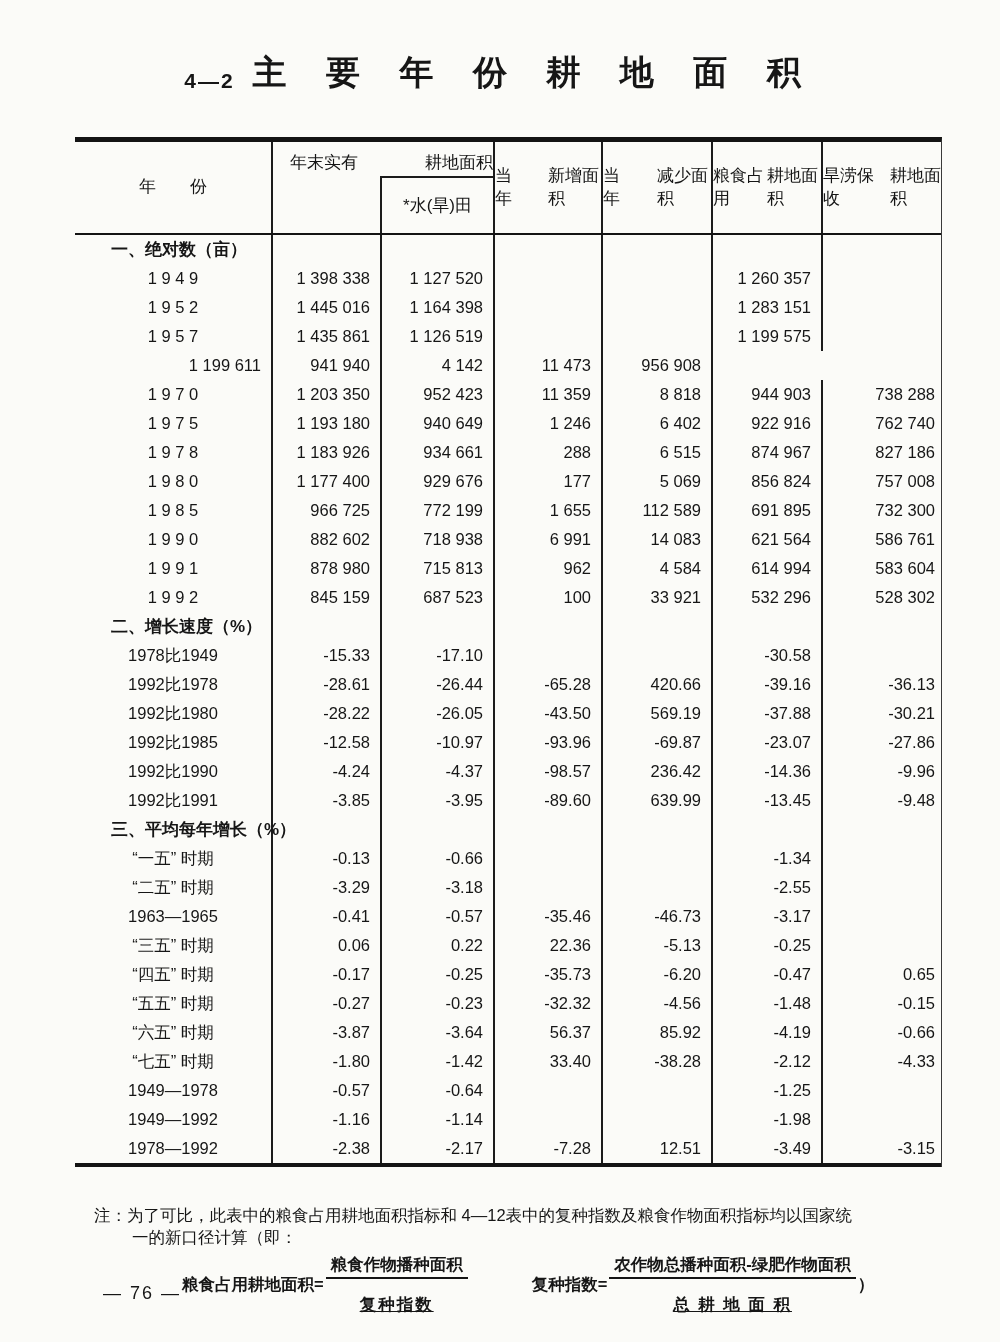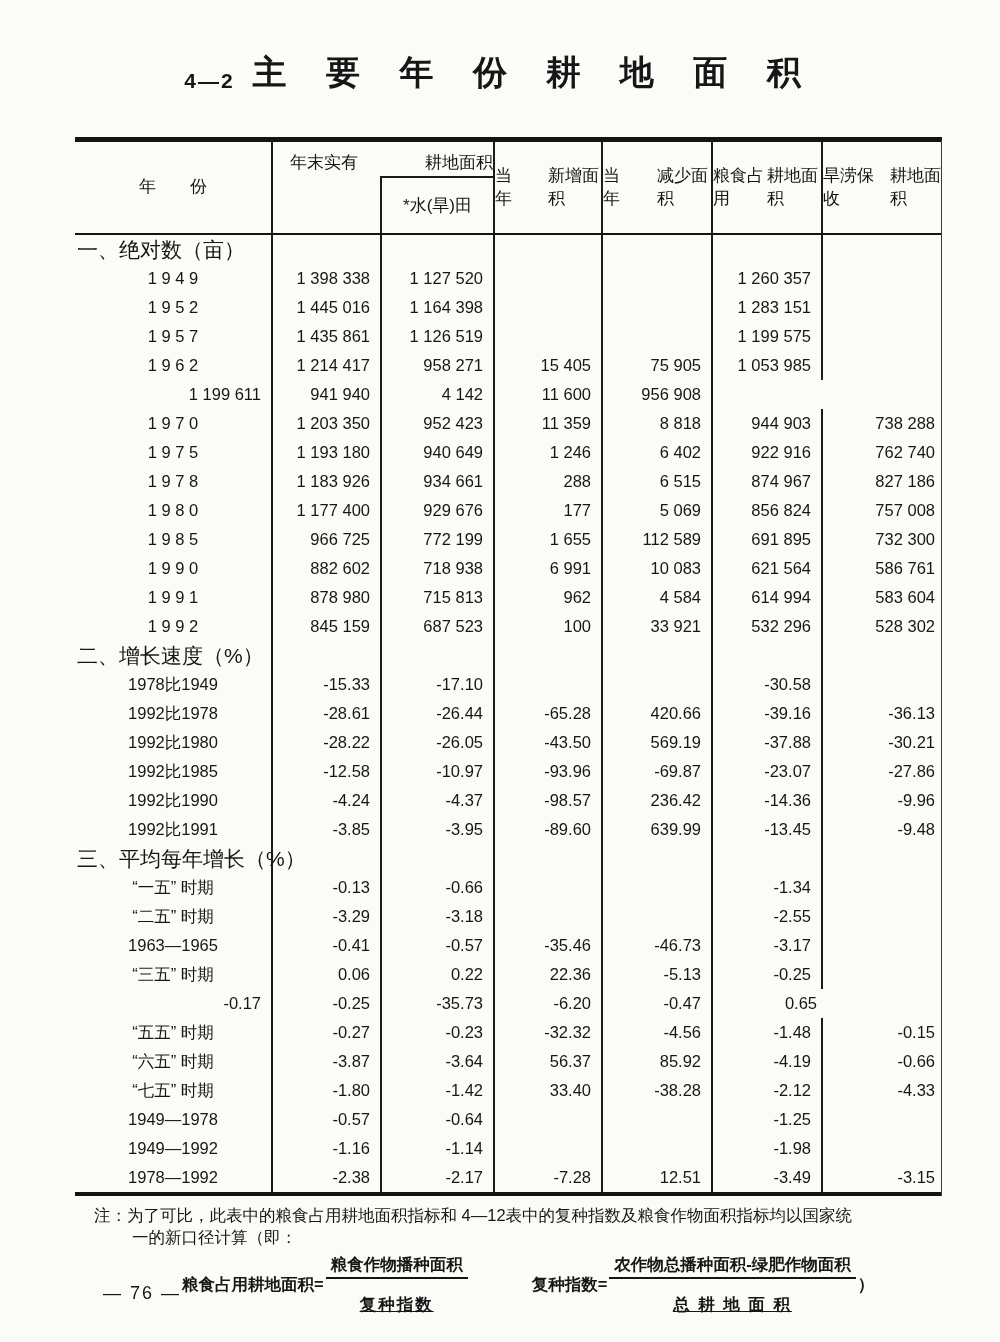--- a/index.html
+++ b/index.html
@@ -60,21 +60,21 @@
   }
   .trow>div{
     height:100%;display:flex;align-items:center;
     font-size:16.5px;
     box-sizing:border-box;
     white-space:nowrap;
   }
   .trow .c0{justify-content:center;border-right:2px solid #1b1b1b;}
   .trow .cv{justify-content:flex-end;padding-right:10px;border-right:2px solid #1b1b1b;}
   .trow .c6{justify-content:flex-end;padding-right:6px;border-right:none;}
-  .trow.section .c0{justify-content:flex-start;font-weight:normal;font-size:21px;padding-left:2px;}
+  .trow.section .c0{justify-content:flex-start;font-weight:bold;font-size:17px;padding-left:2px;margin-left:34px;}
   
   .note{
     position:absolute;left:94px;top:1204px;width:860px;
     font-size:16.5px;line-height:1.35;
   }
   .note-line2{margin-left:38px;}
   .formula-row{
     display:flex;align-items:center;
     margin-top:4px;margin-left:88px;
     font-weight:bold;font-size:16.5px;
@@ -153,33 +153,24 @@
       <div class="trow">
         <div class="c0">1 9 5 7</div>
         <div class="cv">1 435 861</div>
         <div class="cv">1 126 519</div>
         <div class="cv"></div>
         <div class="cv"></div>
         <div class="cv">1 199 575</div>
         <div class="c6"></div>
       </div>
       <div class="trow">
-        <div class="c0">1 9 6 2</div>
-        <div class="cv">1 214 417</div>
-        <div class="cv">958 271</div>
-        <div class="cv">15 405</div>
-        <div class="cv">75 905</div>
-        <div class="cv">1 053 985</div>
-        <div class="c6"></div>
-      </div>
-      <div class="trow">
         <div class="cv">1 199 611</div>
         <div class="cv">941 940</div>
         <div class="cv">4 142</div>
-        <div class="cv">11 600</div>
+        <div class="cv">11 473</div>
         <div class="cv">956 908</div>
         <div class="c6"></div>
       </div>
       <div class="trow">
         <div class="c0">1 9 7 0</div>
         <div class="cv">1 203 350</div>
         <div class="cv">952 423</div>
         <div class="cv">11 359</div>
         <div class="cv">8 818</div>
         <div class="cv">944 903</div>
@@ -219,21 +210,21 @@
         <div class="cv">1 655</div>
         <div class="cv">112 589</div>
         <div class="cv">691 895</div>
         <div class="c6">732 300</div>
       </div>
       <div class="trow">
         <div class="c0">1 9 9 0</div>
         <div class="cv">882 602</div>
         <div class="cv">718 938</div>
         <div class="cv">6 991</div>
-        <div class="cv">10 083</div>
+        <div class="cv">14 083</div>
         <div class="cv">621 564</div>
         <div class="c6">586 761</div>
       </div>
       <div class="trow">
         <div class="c0">1 9 9 1</div>
         <div class="cv">878 980</div>
         <div class="cv">715 813</div>
         <div class="cv">962</div>
         <div class="cv">4 584</div>
         <div class="cv">614 994</div>
@@ -350,20 +341,21 @@
       <div class="trow">
         <div class="c0">“三五” 时期</div>
         <div class="cv">0.06</div>
         <div class="cv">0.22</div>
         <div class="cv">22.36</div>
         <div class="cv">-5.13</div>
         <div class="cv">-0.25</div>
         <div class="c6"></div>
       </div>
       <div class="trow">
+        <div class="c0">“四五” 时期</div>
         <div class="cv">-0.17</div>
         <div class="cv">-0.25</div>
         <div class="cv">-35.73</div>
         <div class="cv">-6.20</div>
         <div class="cv">-0.47</div>
         <div class="c6">0.65</div>
       </div>
       <div class="trow">
         <div class="c0">“五五” 时期</div>
         <div class="cv">-0.27</div>

